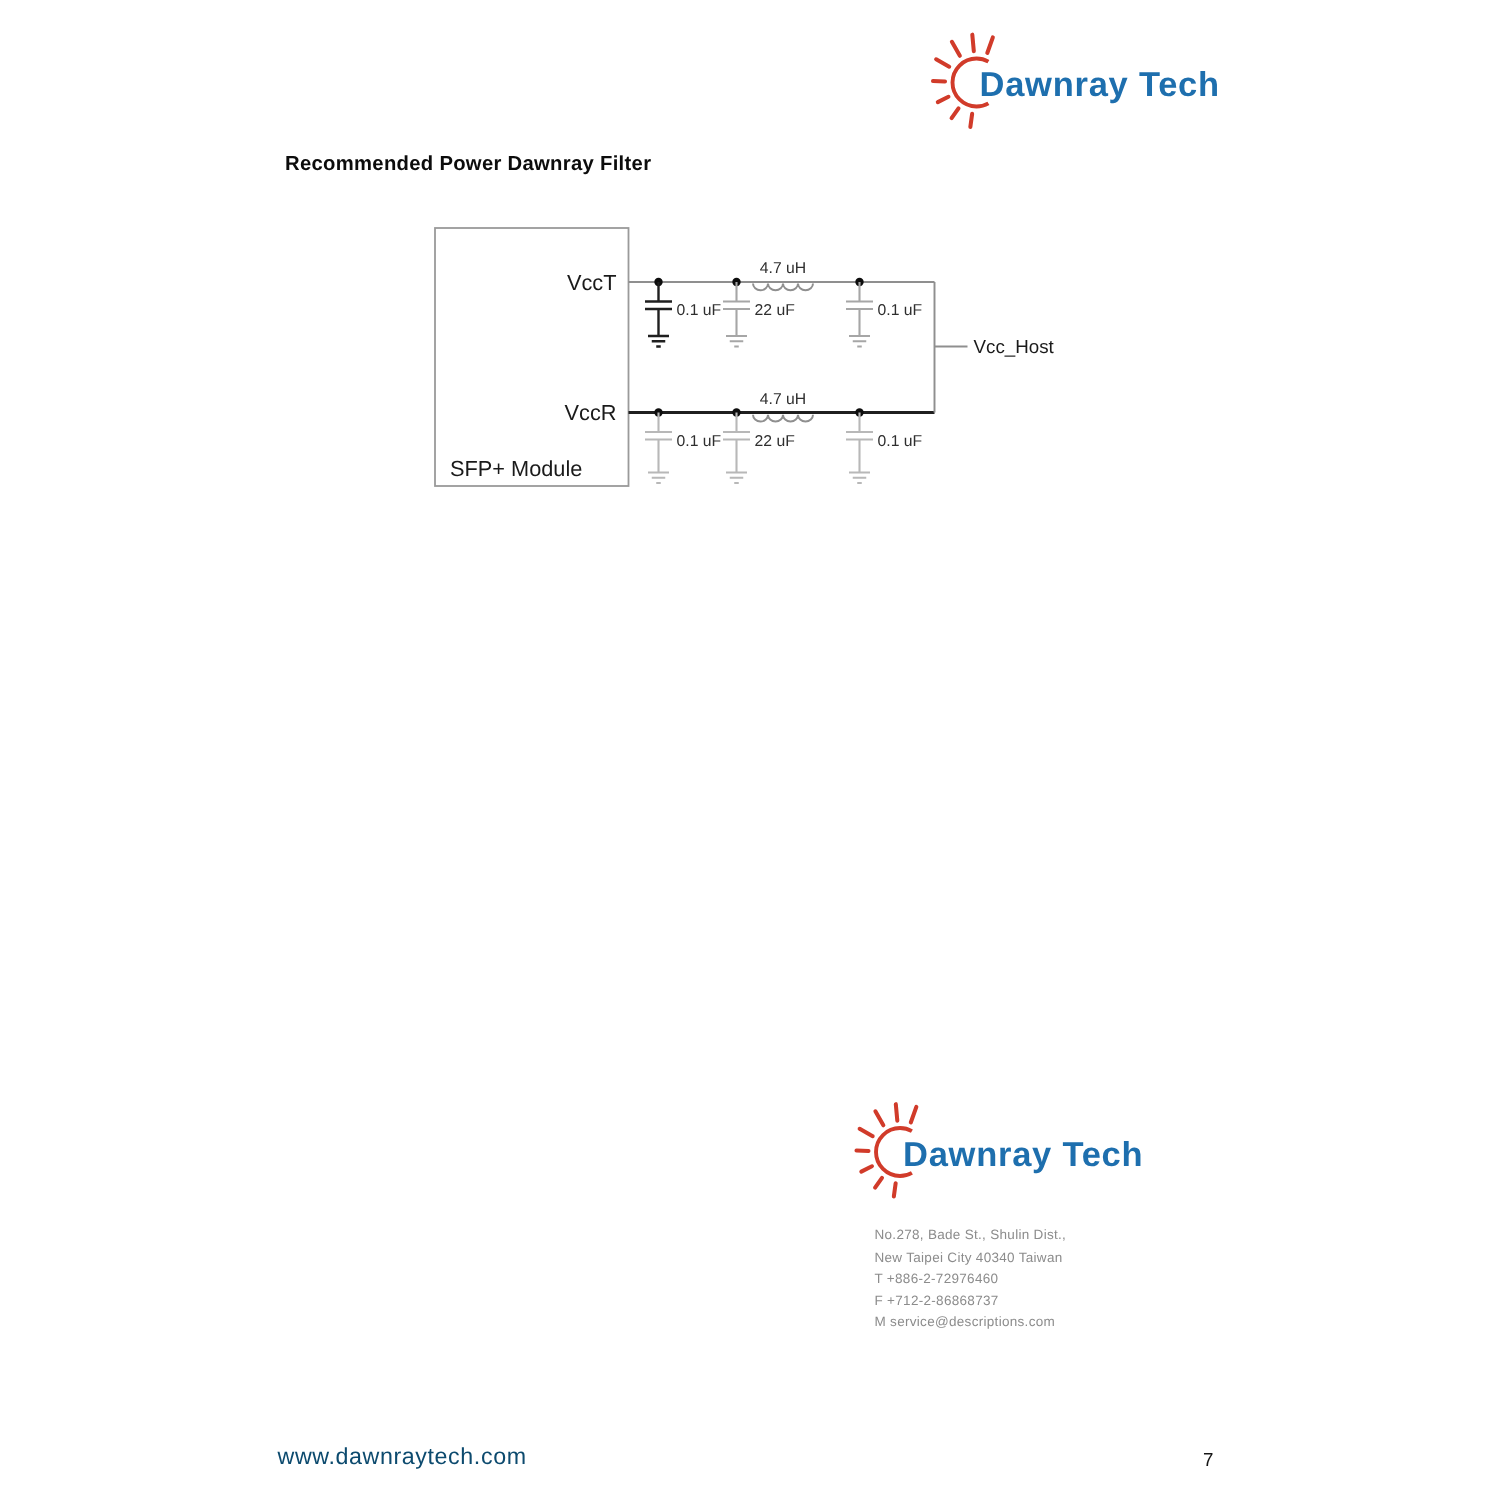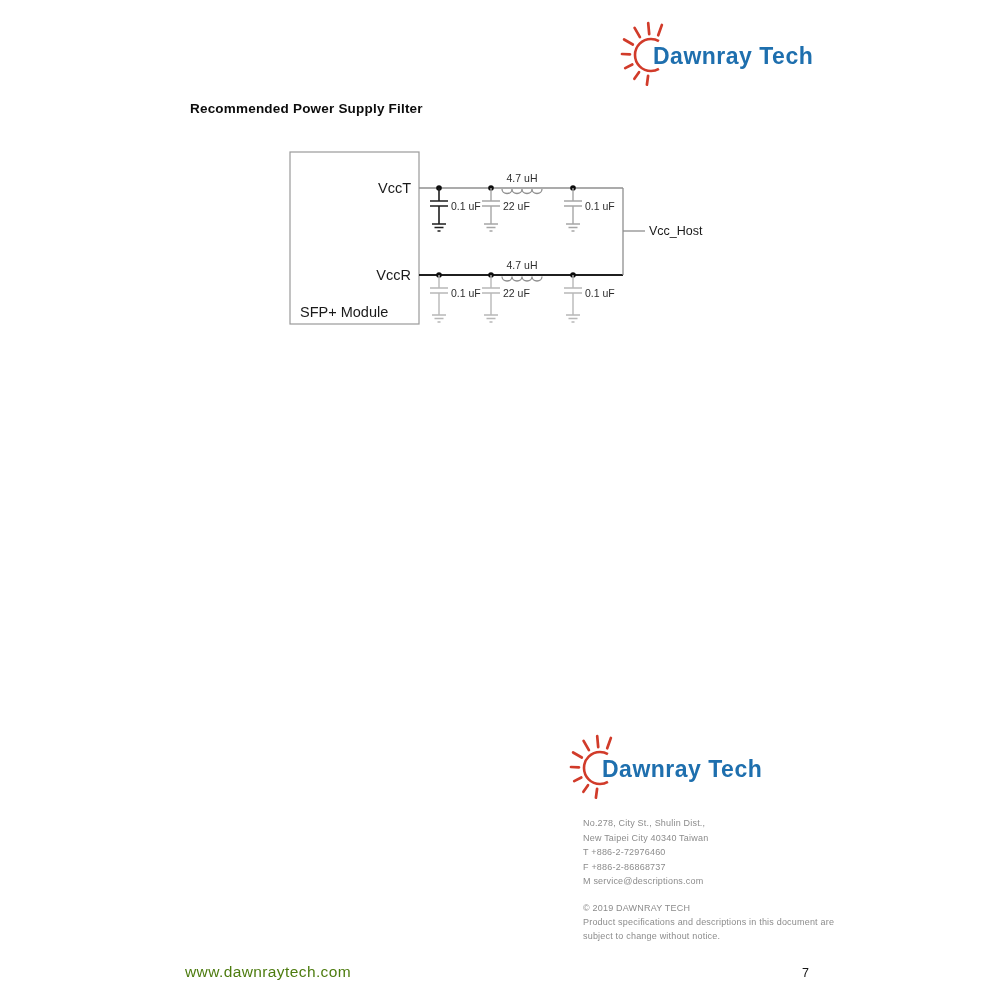--- a/index.html
+++ b/index.html
@@ -42,21 +42,21 @@
   .footer-address{
     position:absolute;left:583px;top:816px;
     font-size:9px;color:#8c8c8c;line-height:14.6px;letter-spacing:0.2px;
   }
   .footer-copy{
     position:absolute;left:583px;top:901px;
     font-size:9px;color:#8c8c8c;line-height:14px;letter-spacing:0.2px;
   }
   .website{
     position:absolute;left:185px;top:963px;
-    font-size:15.5px;color:#4d7c0f;letter-spacing:0.4px;
+    font-size:15.5px;color:#0c4a6e;letter-spacing:0.4px;
   }
   .page-num{
     position:absolute;left:802px;top:966px;
     font-size:12.5px;color:#161616;
   }
 </style>
 </head>
 <body>
 
 <div class="page">
@@ -71,21 +71,21 @@
         <line class="sun-ray" x1="19.8" y1="31.5" x2="11.1" y2="26.5"></line>
         <line class="sun-ray" x1="17.0" y1="41.3" x2="9.0" y2="41.0"></line>
         <line class="sun-ray" x1="19.3" y1="51.5" x2="12.2" y2="55.1"></line>
         <line class="sun-ray" x1="26.0" y1="59.2" x2="21.4" y2="65.8"></line>
         <line class="sun-ray" x1="35.1" y1="62.8" x2="33.9" y2="71.7"></line>
       </g>
     </svg>
     <span class="logo-text">Dawnray Tech</span>
   </div>
 
-  <h1 class="page-title">Recommended Power Supply Filter</h1>
+  <h1 class="page-title">Recommended Power Dawnray Filter</h1>
 
   <div class="schematic">
     <svg width="460" height="215" viewBox="0 0 460 215">
 
       <rect class="module-box" x="10" y="8" width="129" height="172"></rect>
       <text class="sch-pin" x="131" y="49" text-anchor="end">VccT</text>
       <text class="sch-pin" x="131" y="136" text-anchor="end">VccR</text>
       <text class="sch-pin" x="20" y="173">SFP+ Module</text>
 
       <path class="wire-gray" d="M139,44 H343"></path>
@@ -136,29 +136,24 @@
         <line class="sun-ray" x1="17.0" y1="41.3" x2="9.0" y2="41.0"></line>
         <line class="sun-ray" x1="19.3" y1="51.5" x2="12.2" y2="55.1"></line>
         <line class="sun-ray" x1="26.0" y1="59.2" x2="21.4" y2="65.8"></line>
         <line class="sun-ray" x1="35.1" y1="62.8" x2="33.9" y2="71.7"></line>
       </g>
     </svg>
     <span class="logo-text">Dawnray Tech</span>
   </div>
 
   <div class="footer-address">
-    <div>No.278, City St., Shulin Dist.,</div>
+    <div>No.278, Bade St., Shulin Dist.,</div>
     <div>New Taipei City 40340 Taiwan</div>
     <div>T +886-2-72976460</div>
-    <div>F +886-2-86868737</div>
+    <div>F +712-2-86868737</div>
     <div>M service@descriptions.com</div>
   </div>
 
-  <div class="footer-copy">
-    <div>© 2019 DAWNRAY TECH</div>
-    <div>Product specifications and descriptions in this document are</div>
-    <div>subject to change without notice.</div>
-  </div>
 
   <span class="website">www.dawnraytech.com</span>
   <span class="page-num">7</span>
 
 </div>
 
 </body></html>

